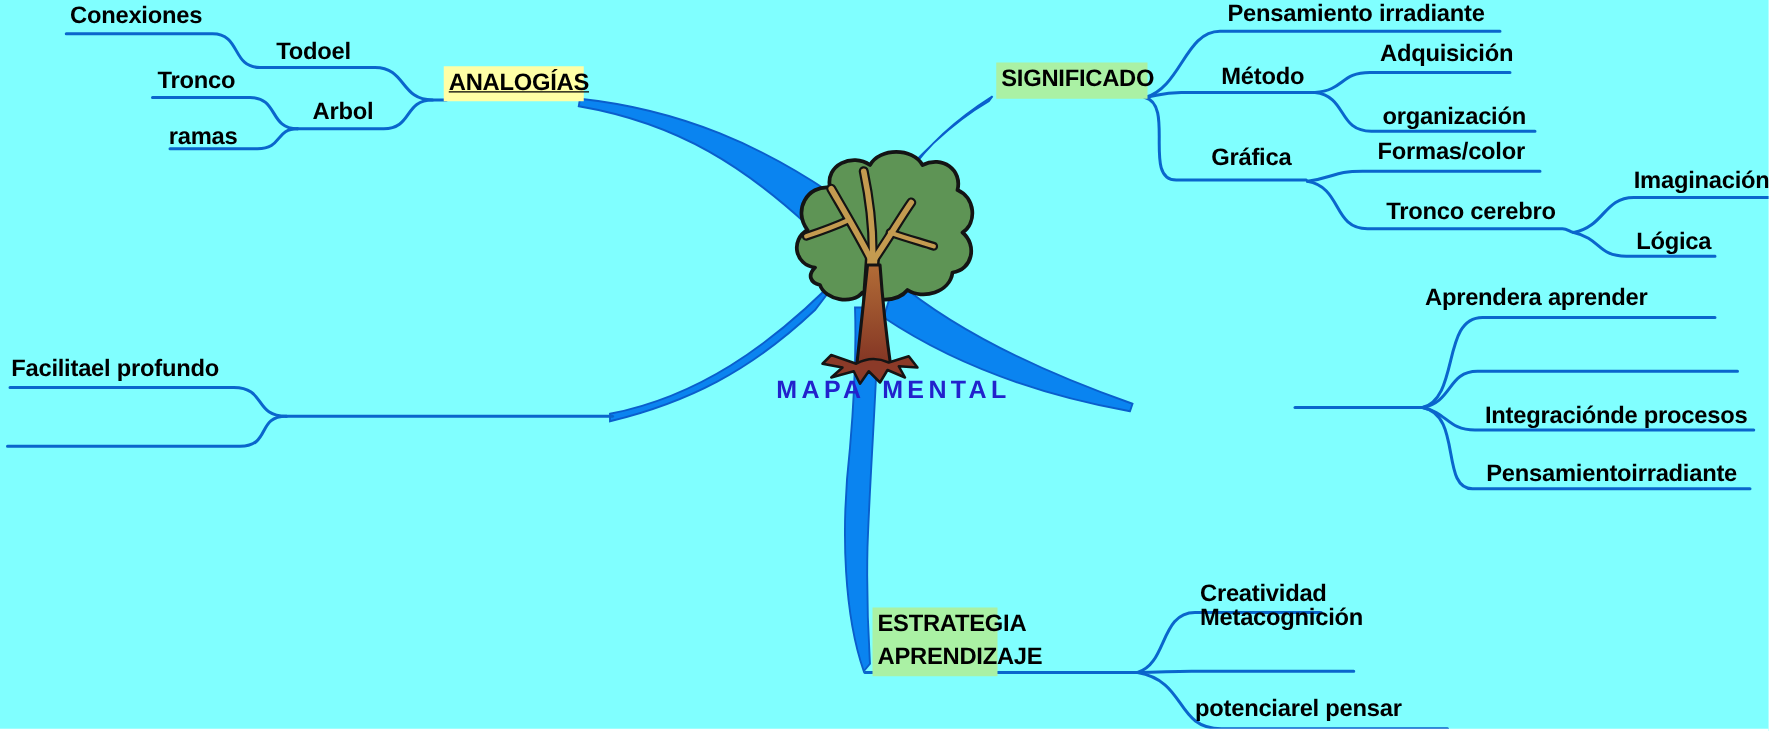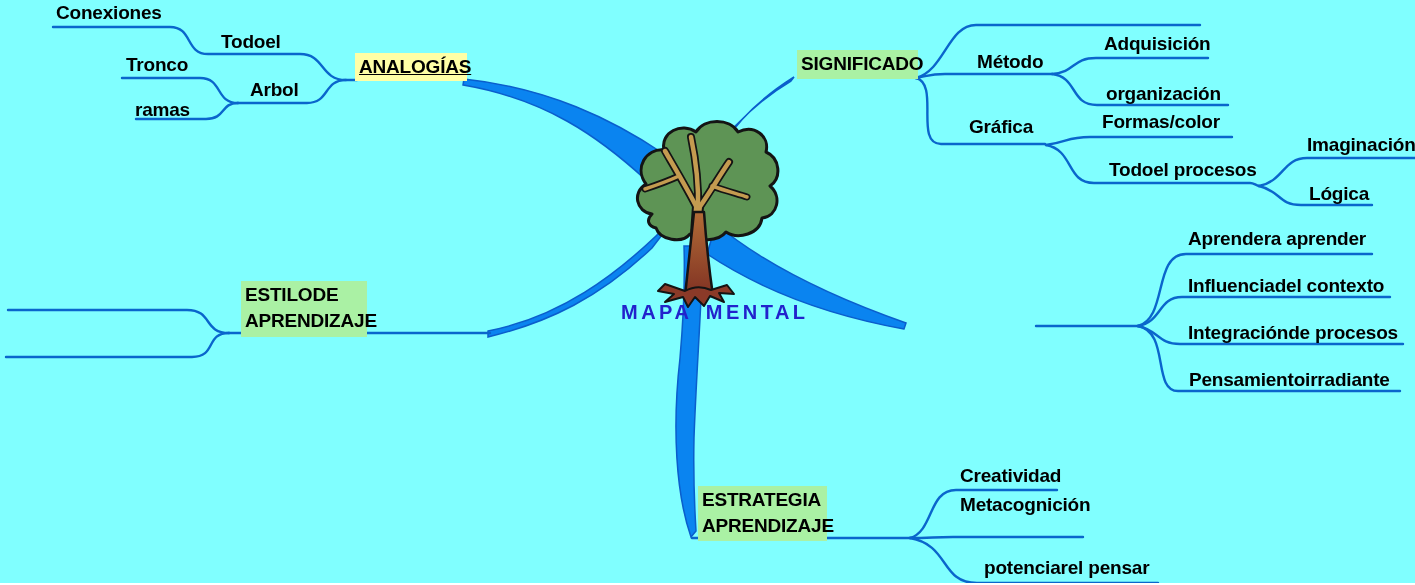--- a/index.html
+++ b/index.html
@@ -114,42 +114,42 @@
       <path fill="#8B3A28" stroke="#141414" stroke-width="2" stroke-linejoin="round" d="M 685,291 L 665,284 L 658,291 L 674,294 L 665,302 L 683,297 L 688,307
                L 695,297 L 704,306 L 710,296 L 724,302 L 719,293 L 734,294 L 727,285
                L 711,290 C 702,286 694,286 685,291 Z"></path>
     </g>
   </svg>
 
   <div class="title">MAPA MENTAL</div>
 
   <div class="topic yellow" style="left:355px;top:53px;width:112px;height:28px;text-align:center;">ANALOGÍAS</div>
   <div class="topic green" style="left:797px;top:50px;width:121px;height:29px;text-align:center;">SIGNIFICADO</div>
-  <div class="topic green" style="left:241px;top:281px;width:126px;height:56px;">ESTILODE APRENDIZAJE</div>
-  <div class="topic green" style="left:698px;top:486px;width:129px;height:55px;">ESTRATEGIA APRENDIZAJE</div>
+  <div class="topic green" style="left:698px;top:486px;width:100px;height:55px;">ESTRATEGIA APRENDIZAJE</div>
 
   <div class="lbl" style="left:56px;top:2px">Conexiones</div>
   <div class="lbl" style="left:221px;top:31px">Todoel</div>
   <div class="lbl" style="left:126px;top:54px">Tronco</div>
   <div class="lbl" style="left:250px;top:79px">Arbol</div>
   <div class="lbl" style="left:135px;top:99px">ramas</div>
 
+  <div class="lbl" style="left:982px;top:1px">Pensamiento irradiante</div>
   <div class="lbl" style="left:977px;top:51px">Método</div>
   <div class="lbl" style="left:1104px;top:33px">Adquisición</div>
   <div class="lbl" style="left:1106px;top:83px">organización</div>
   <div class="lbl" style="left:969px;top:116px">Gráfica</div>
   <div class="lbl" style="left:1102px;top:111px">Formas/color</div>
-  <div class="lbl" style="left:1109px;top:159px">Todoel procesos</div>
+  <div class="lbl" style="left:1109px;top:159px">Tronco cerebro</div>
   <div class="lbl" style="left:1307px;top:134px">Imaginación</div>
   <div class="lbl" style="left:1309px;top:183px">Lógica</div>
 
+  <div class="lbl" style="left:9px;top:285px">Facilitael profundo</div>
 
-  <div class="lbl" style="left:1188px;top:228px">Aprendera aprender</div>
-  <div class="lbl" style="left:1188px;top:275px">Influenciadel contexto</div>
+  <div class="lbl" style="left:1140px;top:228px">Aprendera aprender</div>
   <div class="lbl" style="left:1189px;top:369px">Pensamientoirradiante</div>
   <div class="lbl" style="left:1188px;top:322px">Integraciónde procesos</div>
 
   <div class="lbl" style="left:960px;top:465px">Creatividad</div>
-  <div class="lbl" style="left:960px;top:494px">Metacognición</div>
-  <div class="lbl" style="left:984px;top:557px">potenciarel pensar</div>
+  <div class="lbl" style="left:960px;top:484px">Metacognición</div>
+  <div class="lbl" style="left:956px;top:557px">potenciarel pensar</div>
 
   <div class="bottom-strip"></div>
 </div>
 
 </body></html>

